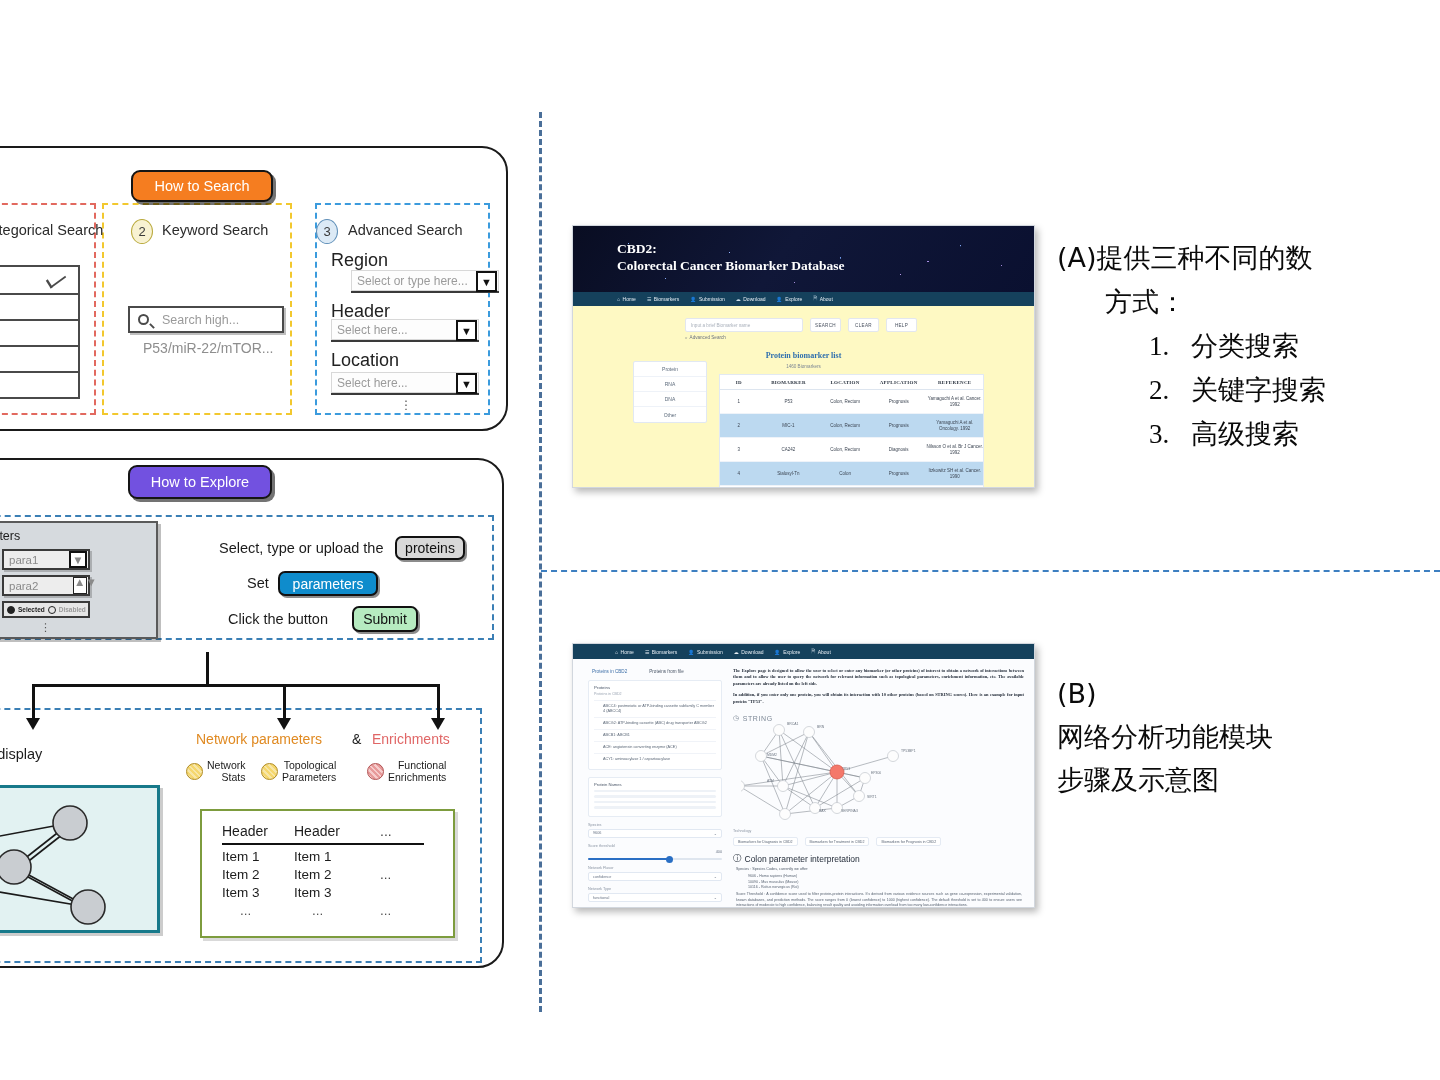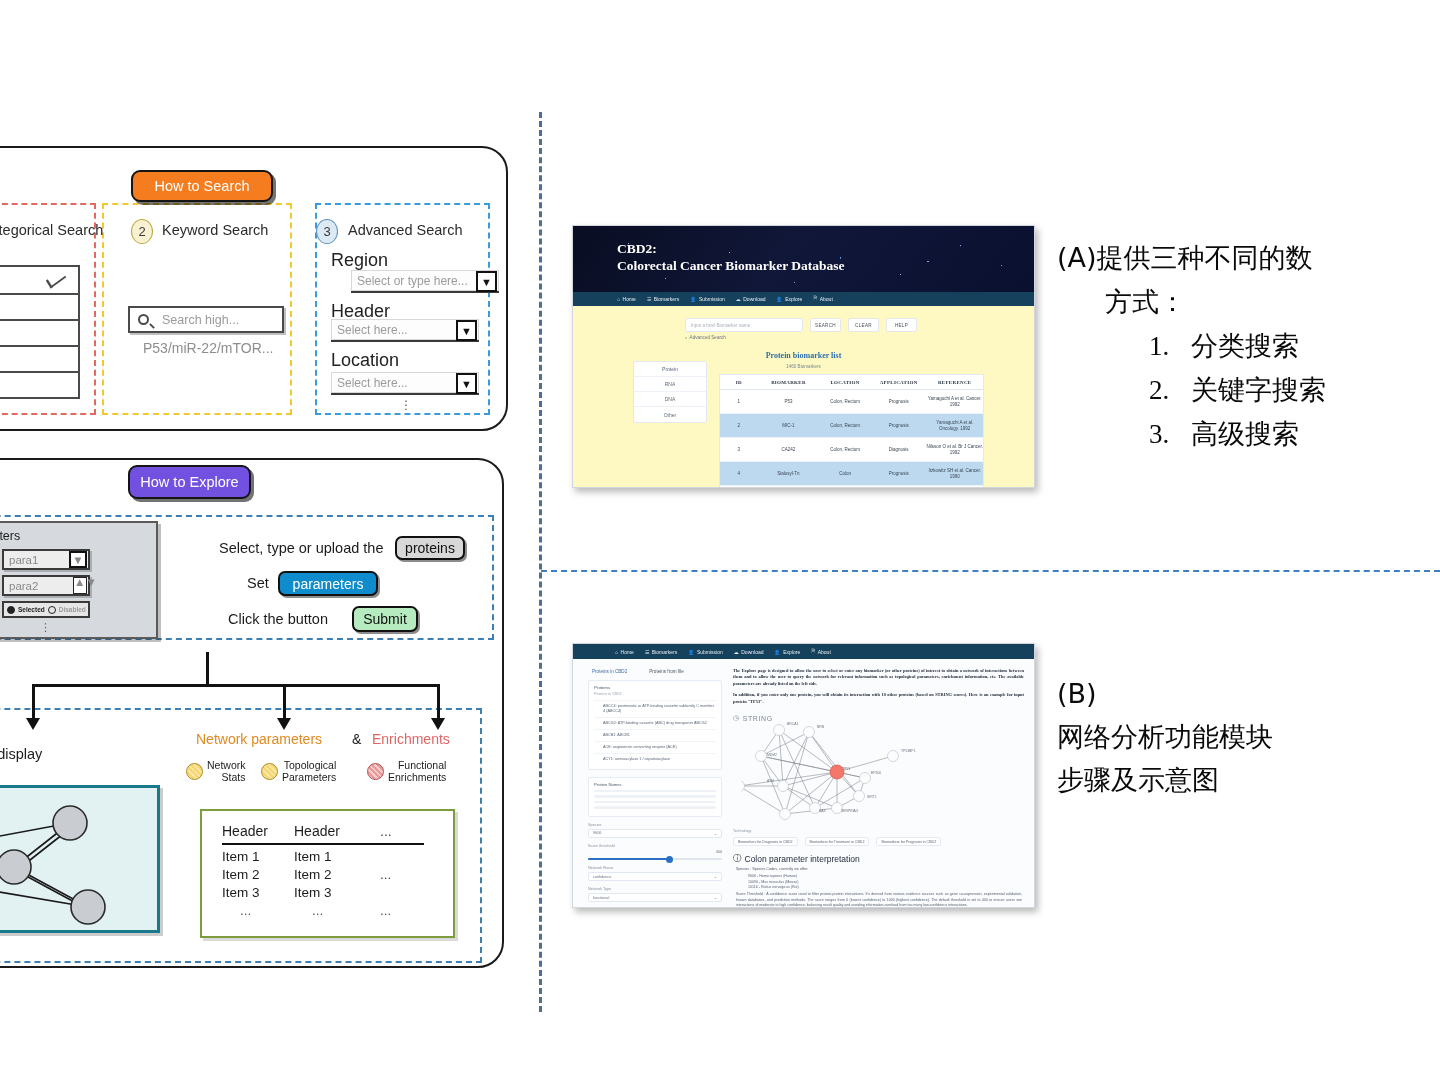--- a/index.html
+++ b/index.html
@@ -55,21 +55,21 @@
     color: #ffffff;
     display: flex; align-items: center; justify-content: center;
     font-size: 14.5px;
     box-shadow: 3px 3px 0 rgba(0,0,0,.55);
   }
   .pill-search {
     left: 131px; top: 170px; width: 142px; height: 32px;
     background: #f57d20;
   }
   .pill-explore {
-    left: 128px; top: 465px; width: 123px; height: 34px;
+    left: 128px; top: 465px; width: 144px; height: 34px;
     background: #7251e0;
   }
 
   .sec { position: absolute; background: transparent; }
   .sec-cat {
     left: -96px; top: 203px; width: 192px; height: 212px;
     border: 2.5px dashed #e2695f;
   }
   .sec-key {
     left: 102px; top: 203px; width: 190px; height: 212px;

